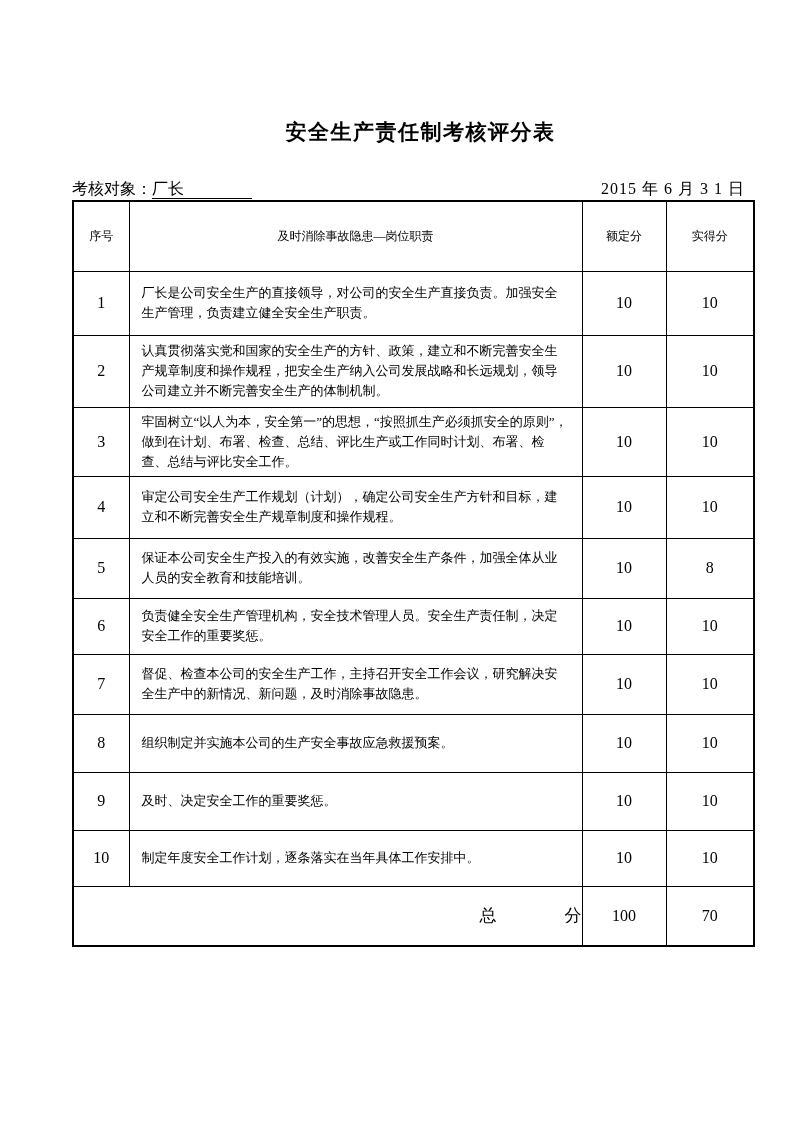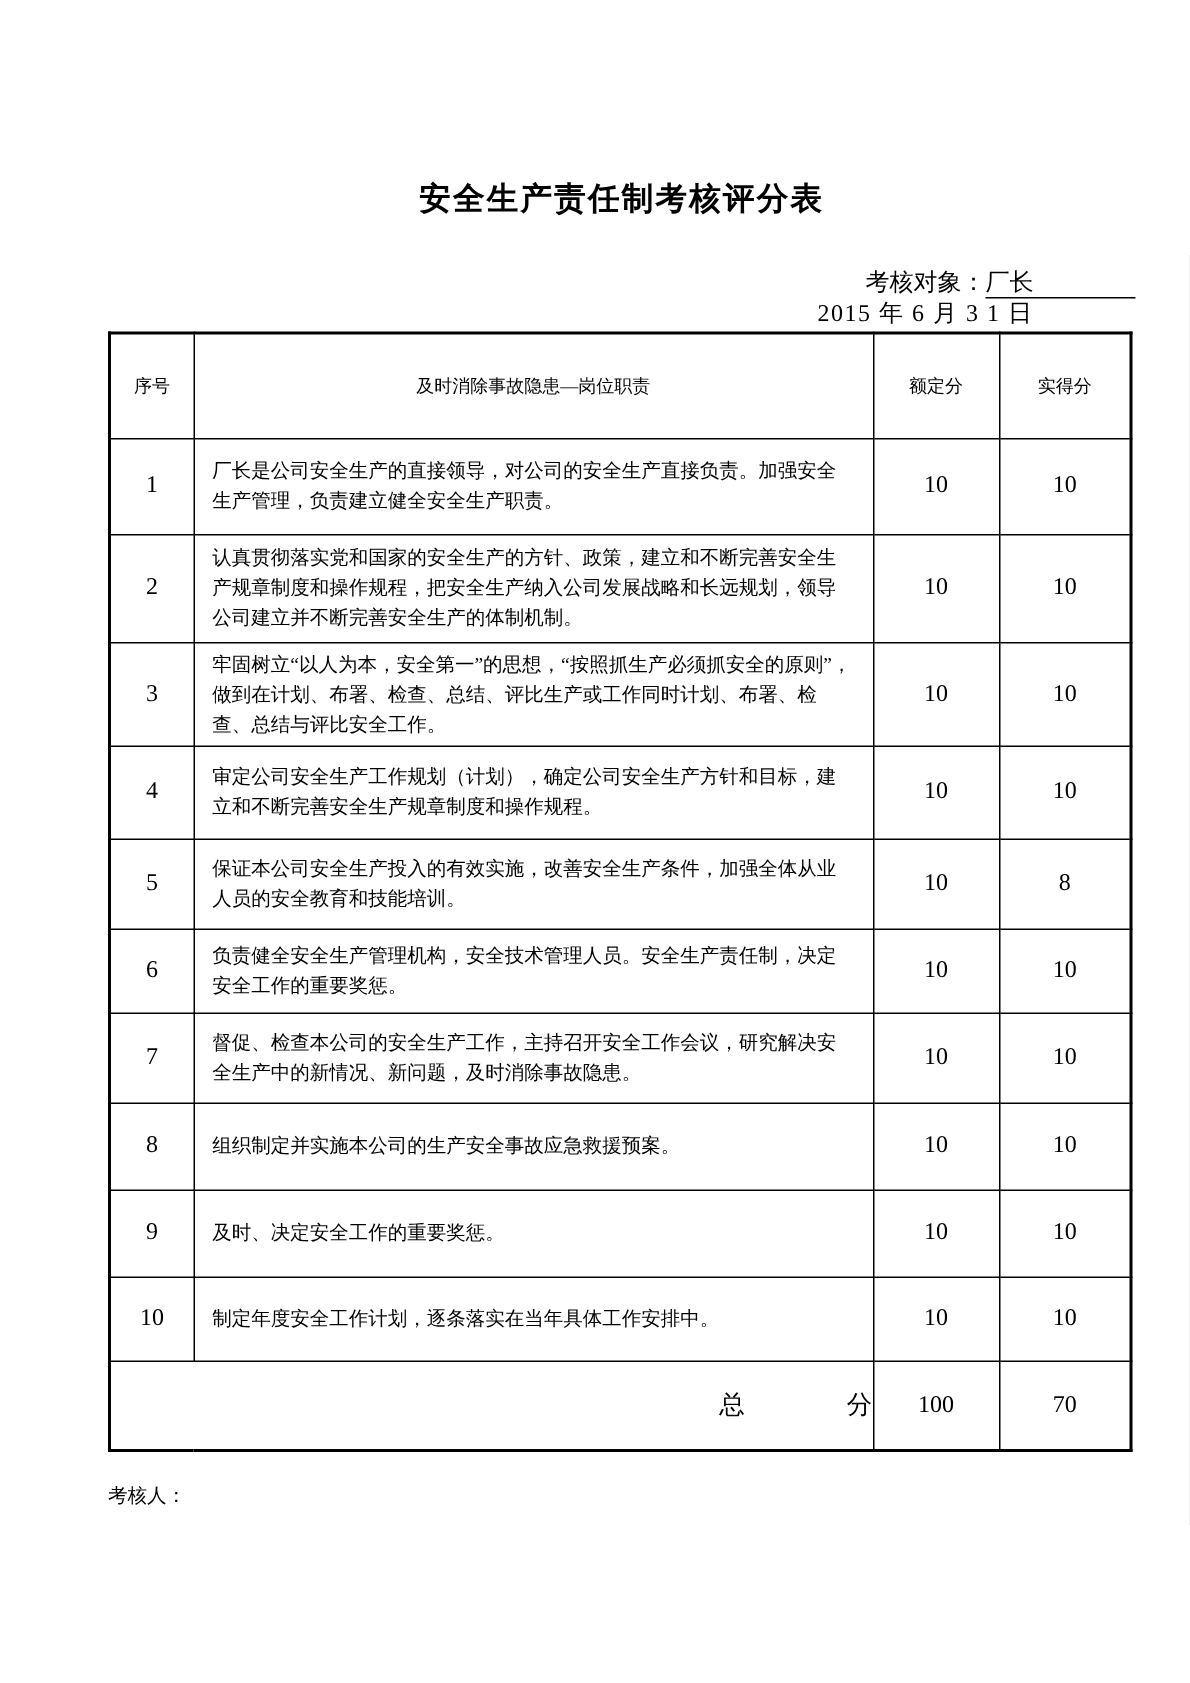--- a/index.html
+++ b/index.html
@@ -8,48 +8,47 @@
     width: 793px;
     height: 1122px;
     margin: 0 auto;
     background: #ffffff;
     color: #000000;
     font-family: "Liberation Serif", "DejaVu Serif", serif;
     overflow: hidden;
   }
   .content {
     padding-left: 72px;
-    padding-right: 36px;
+    padding-right: 24px;
   }
   .doc-title {
     margin-top: 118px;
     text-align: center;
     font-size: 21px;
     font-weight: bold;
     letter-spacing: 1.5px;
     line-height: 28px;
   }
   .meta-row {
     margin-top: 32px;
     display: flex;
     justify-content: space-between;
     align-items: flex-end;
     font-size: 16px;
     line-height: 21px;
     padding-bottom: 1px;
-    flex-direction: column;
   }
   .subject-value {
     display: inline-block;
     border-bottom: 1px solid #000;
     padding-right: 68px;
     line-height: 19px;
   }
   .meta-date {
-    margin-right: 68px;
+    margin-right: 24px;
     letter-spacing: 1px;
   }
   table.score-table {
     width: 681px;
     border-collapse: collapse;
     table-layout: fixed;
     border: 2px solid #000;
   }
   table.score-table th,
   table.score-table td {
@@ -183,16 +182,15 @@
       </tbody>
       <tfoot>
         <tr style="height:60px">
           <td class="total-label" colspan="2">总　　　　分</td>
           <td class="cell-num">100</td>
           <td class="cell-num">70</td>
         </tr>
       </tfoot>
     </table>
 
-    <div class="assessor">考核人：</div>
 
   </div>
 </div>
 
 </body></html>

